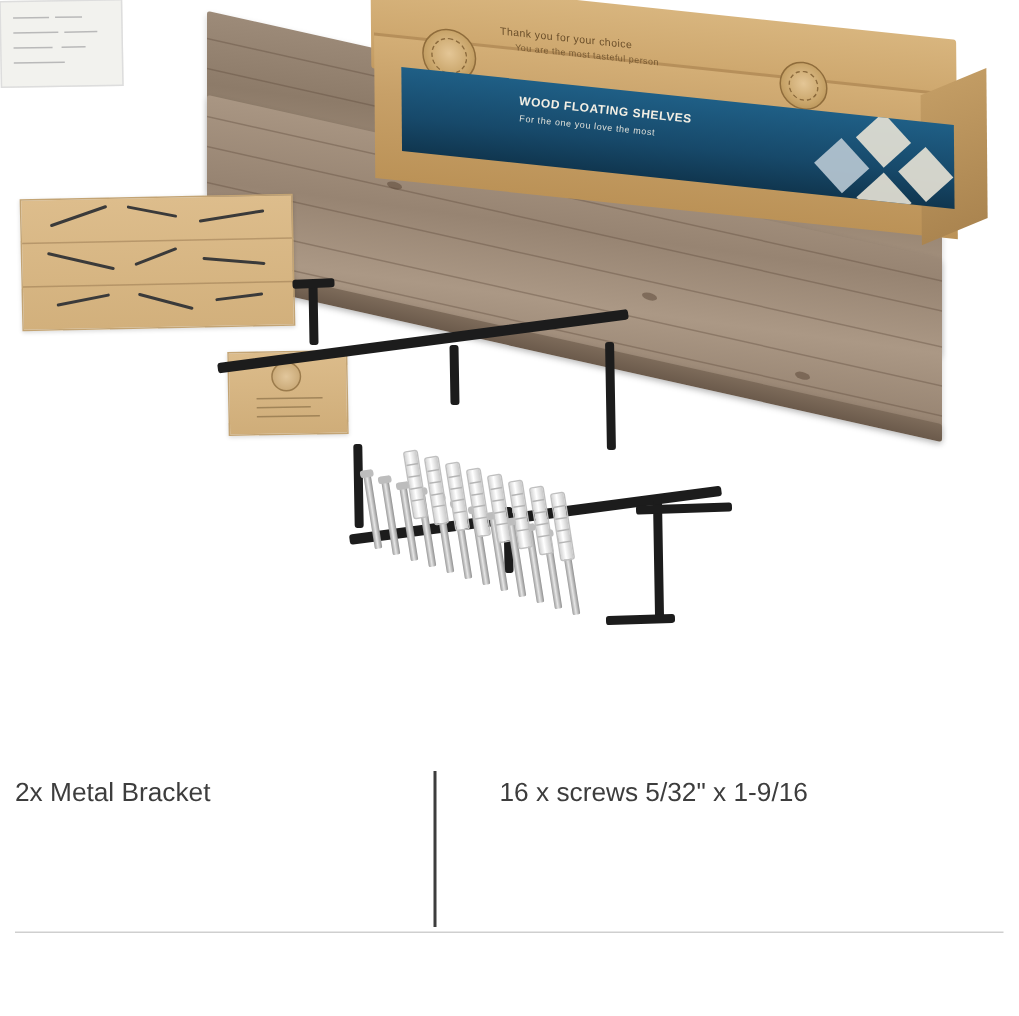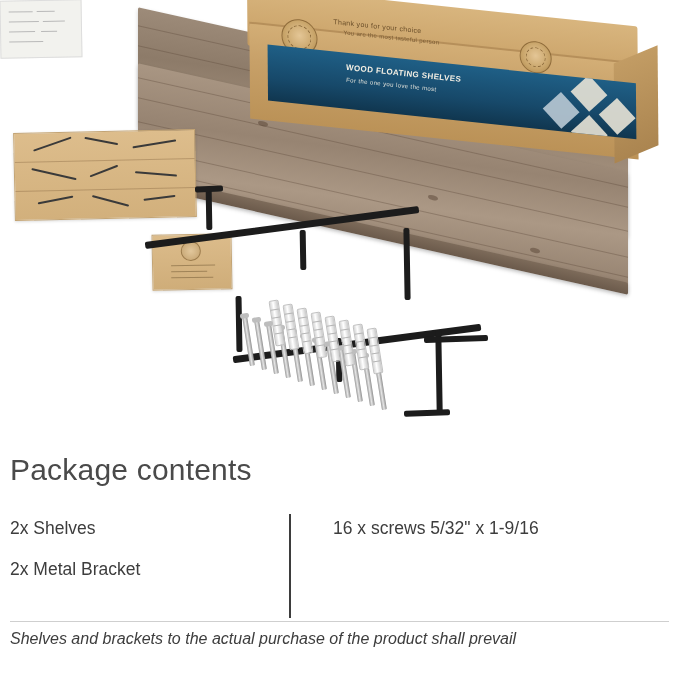--- a/index.html
+++ b/index.html
@@ -498,29 +498,26 @@
         <div class="ring" style="top:16px;"></div>
         <div class="ring" style="top:24px;"></div>
         <div class="ring" style="top:32px;"></div>
       </div>
   </div>
 
 </div>
 
 <div id="contents">
 
-  <div id="title">Package contents</div>
 
   <div id="divider"></div>
 
   <div class="col" id="col-left">
-    <div>2x Shelves</div>
     <div>2x Metal Bracket</div>
   </div>
 
   <div class="col" id="col-right">
     <div>16 x screws 5/32" x 1-9/16</div>
   </div>
 
   <div id="hr"></div>
-  <div id="footnote">Shelves and brackets to the actual purchase of the product shall prevail</div>
 
 </div>
 
 </body></html>

